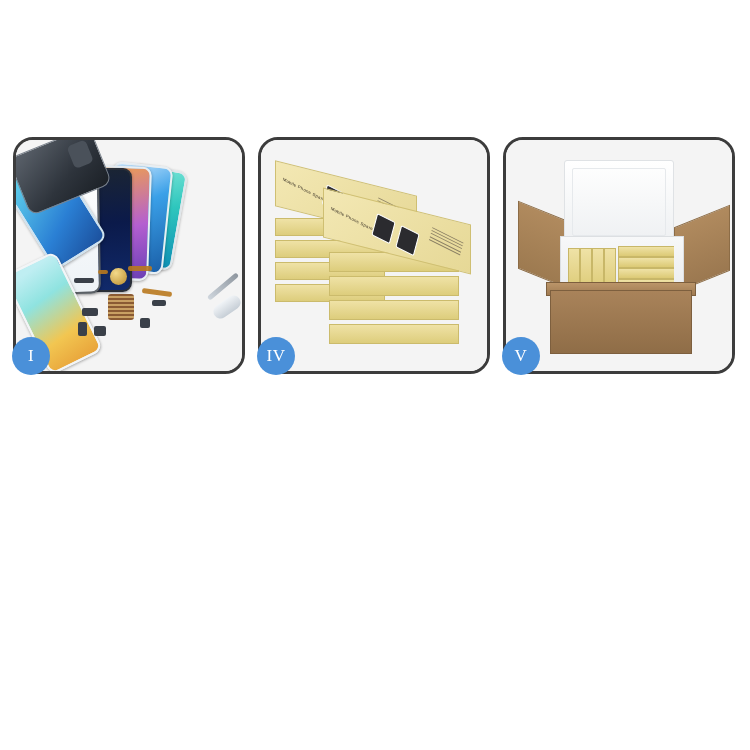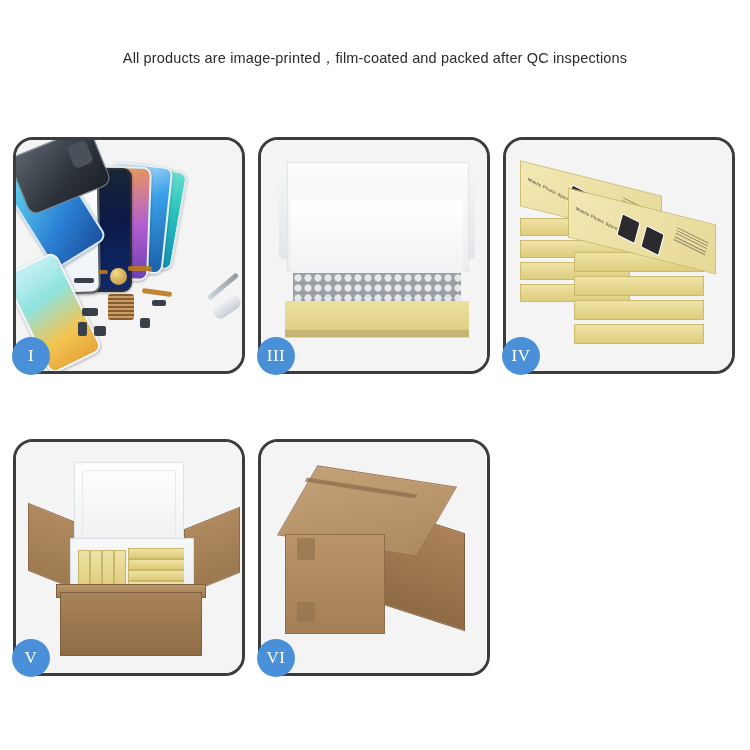--- a/index.html
+++ b/index.html
@@ -182,21 +182,20 @@
     background:rgba(140,110,75,.75);transform:skewX(-30deg) skewY(8deg);}
   .c6-tape1{position:absolute;left:36px;top:96px;width:18px;height:22px;background:rgba(150,118,80,.75);}
   .c6-tape2{position:absolute;left:36px;top:160px;width:18px;height:20px;background:rgba(150,118,80,.75);}
 </style>
 </head>
 <body>
 
 <div class="page">
 
   <div class="header">
-    <div class="subtitle">All products are image-printed，film-coated and packed after QC inspections</div>
   </div>
 
   <div class="grid">
 
     <div class="panel">
       <div class="panel-inner">
         <div class="ph p1-fan1"></div>
         <div class="ph p1-fan2"></div>
         <div class="ph p1-fan3"></div>
         <div class="ph p1-fan4"></div>
@@ -215,32 +214,20 @@
         <div class="flex" style="left:112px;top:126px;width:24px;height:5px;"></div>
         <div class="flex" style="left:126px;top:150px;width:30px;height:5px;transform:rotate(8deg);"></div>
         <div class="flex" style="left:82px;top:130px;width:10px;height:4px;"></div>
         <div class="p1-tool"></div>
         <div class="p1-tool2"></div>
       </div>
       <div class="badge">I</div>
     </div>
 
 
-    <div class="panel">
-      <div class="panel-inner">
-        <div class="b3-lidL"></div>
-        <div class="b3-lidR"></div>
-        <div class="b3-lid"></div>
-        <div class="b3-foam"></div>
-        <div class="b3-wrap"></div>
-        <div class="b3-base"></div>
-        <div class="b3-baseShadow"></div>
-      </div>
-      <div class="badge">III</div>
-    </div>
 
     <div class="panel">
       <div class="panel-inner">
 
         <div class="st st-side" style="left:14px;top:78px;width:108px;height:16px;"></div>
         <div class="st st-side" style="left:14px;top:100px;width:108px;height:16px;"></div>
         <div class="st st-side" style="left:14px;top:122px;width:108px;height:16px;"></div>
         <div class="st st-side" style="left:14px;top:144px;width:108px;height:16px;"></div>
         <div class="st st-side" style="left:68px;top:112px;width:128px;height:18px;"></div>
         <div class="st st-side" style="left:68px;top:136px;width:128px;height:18px;"></div>
@@ -291,26 +278,15 @@
           <i style="left:50px;top:13px;width:56px;height:9px;"></i>
           <i style="left:50px;top:24px;width:56px;height:9px;"></i>
           <i style="left:50px;top:35px;width:56px;height:9px;"></i>
         </div>
         <div class="c5-rim"></div>
         <div class="c5-front"></div>
       </div>
       <div class="badge">V</div>
     </div>
 
-    <div class="panel">
-      <div class="panel-inner">
-        <div class="c6-side"></div>
-        <div class="c6-top"></div>
-        <div class="c6-seam"></div>
-        <div class="c6-front"></div>
-        <div class="c6-tape1"></div>
-        <div class="c6-tape2"></div>
-      </div>
-      <div class="badge">VI</div>
-    </div>
 
   </div>
 </div>
 
 </body></html>

